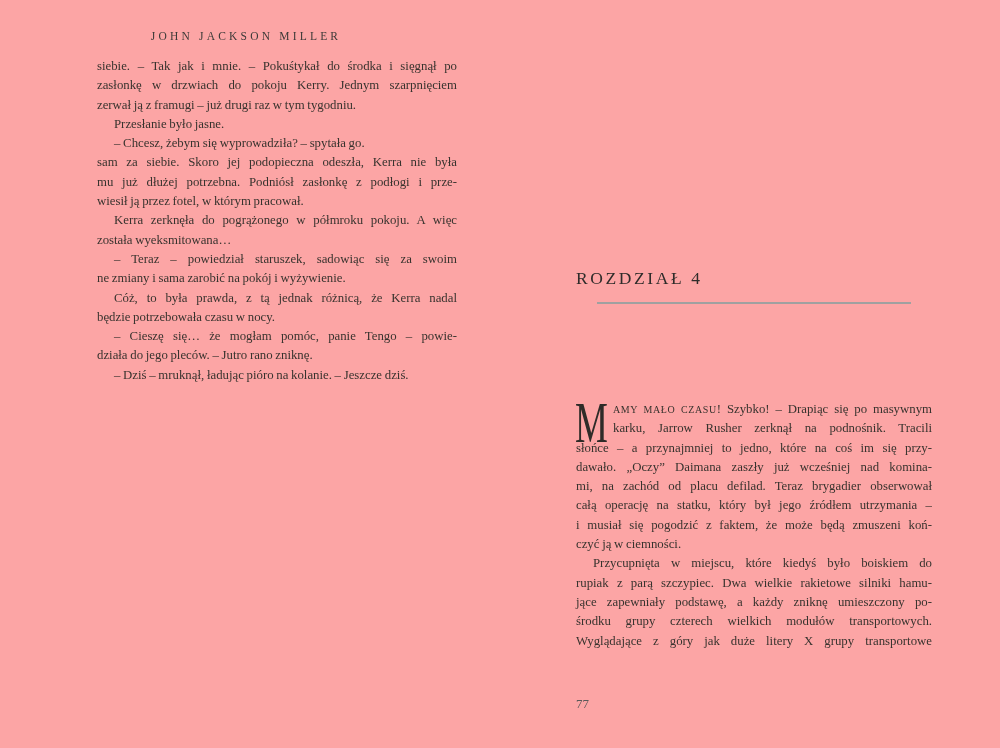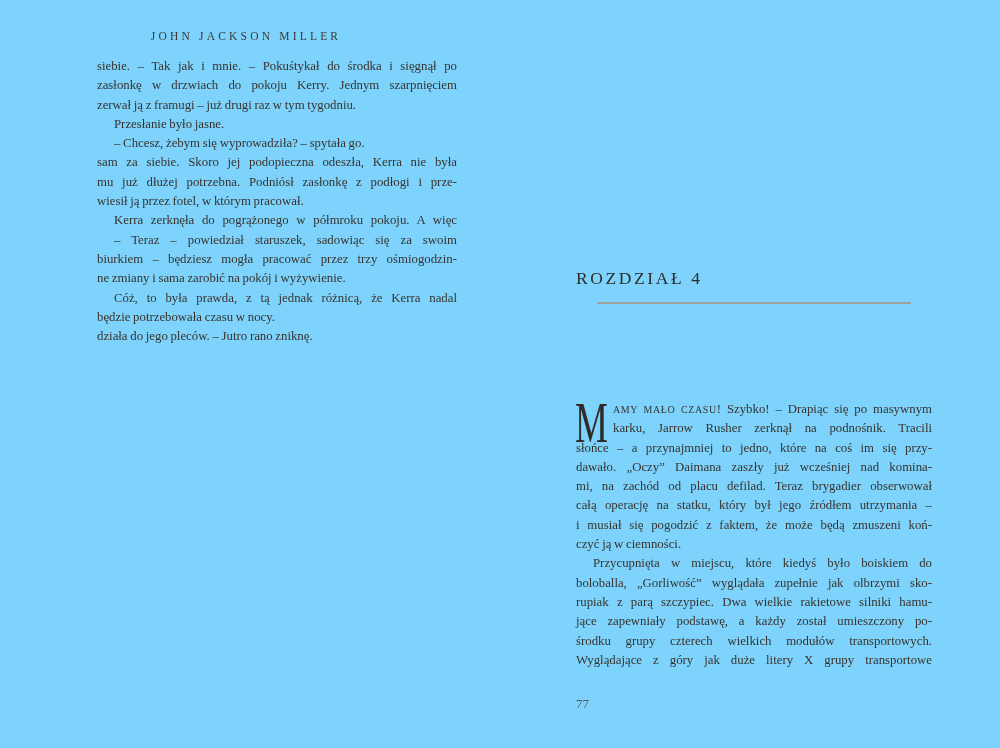--- a/index.html
+++ b/index.html
@@ -1,18 +1,18 @@
 <!DOCTYPE html>
 <html><head>
 <meta charset="utf-8">
 <style>
   html, body { margin: 0; padding: 0; background: #ffffff; }
   .spread {
     position: relative; width: 1000px; height: 748px;
-    background: #7dd3fc; overflow: hidden;
+    background: #fca5a5; overflow: hidden;
     font-family: "Liberation Serif", "DejaVu Serif", serif;
     color: #38332e;
   }
   .running-header {
     position: absolute; left: 66px; top: 30px; width: 360px;
     text-align: center; font-size: 11.5px; letter-spacing: 3.2px;
     color: #3d3a38; white-space: nowrap;
   }
   .body-block { position: absolute; }
   #left-body  { left: 66px;  top: 57px;  width: 360px; margin-left: 31px; }
@@ -55,45 +55,46 @@
     <div class="body-block" id="left-body">
         <div class="line"><span>siebie. – Tak jak i mnie. – Pokuśtykał do środka i sięgnął po</span></div>
         <div class="line"><span>zasłonkę w drzwiach do pokoju Kerry. Jednym szarpnięciem</span></div>
         <div class="line end"><span>zerwał ją z framugi – już drugi raz w tym tygodniu.</span></div>
         <div class="line indent end"><span>Przesłanie było jasne.</span></div>
         <div class="line indent end"><span>– Chcesz, żebym się wyprowadziła? – spytała go.</span></div>
         <div class="line"><span>sam za siebie. Skoro jej podopieczna odeszła, Kerra nie była</span></div>
         <div class="line"><span>mu już dłużej potrzebna. Podniósł zasłonkę z podłogi i prze-</span></div>
         <div class="line end"><span>wiesił ją przez fotel, w którym pracował.</span></div>
         <div class="line indent"><span>Kerra zerknęła do pogrążonego w półmroku pokoju. A więc</span></div>
+        <div class="line end"><span>została wyeksmitowana…</span></div>
         <div class="line indent"><span>– Teraz – powiedział staruszek, sadowiąc się za swoim</span></div>
-        <div class="line"><span>biurkiem – będziesz mogła pracować przez trzy ośmiogodzin-</span></div>
         <div class="line end"><span>ne zmiany i sama zarobić na pokój i wyżywienie.</span></div>
         <div class="line indent"><span>Cóż, to była prawda, z tą jednak różnicą, że Kerra nadal</span></div>
         <div class="line end"><span>będzie potrzebowała czasu w nocy.</span></div>
+        <div class="line indent"><span>– Cieszę się… że mogłam pomóc, panie Tengo – powie-</span></div>
         <div class="line end"><span>działa do jego pleców. – Jutro rano zniknę.</span></div>
+        <div class="line indent end"><span>– Dziś – mruknął, ładując pióro na kolanie. – Jeszcze dziś.</span></div>
       </div>
   </div>
 
   <div class="page">
     <div class="chapter-head">ROZDZIAŁ 4</div>
     <div class="chapter-rule"></div>
     <div class="drop-cap">M</div>
     <div class="body-block" id="right-body">
         <div class="line pad"><span class="sc">AMY MAŁO CZASU</span><span>! Szybko! – Drapiąc się po masywnym</span></div>
         <div class="line pad"><span>karku, Jarrow Rusher zerknął na podnośnik. Tracili</span></div>
         <div class="line"><span>słońce – a przynajmniej to jedno, które na coś im się przy-</span></div>
         <div class="line"><span>dawało. „Oczy” Daimana zaszły już wcześniej nad komina-</span></div>
         <div class="line"><span>mi, na zachód od placu defilad. Teraz brygadier obserwował</span></div>
         <div class="line"><span>całą operację na statku, który był jego źródłem utrzymania –</span></div>
         <div class="line"><span>i musiał się pogodzić z faktem, że może będą zmuszeni koń-</span></div>
         <div class="line end"><span>czyć ją w ciemności.</span></div>
         <div class="line indent"><span>Przycupnięta w miejscu, które kiedyś było boiskiem do</span></div>
-        <div class="line"><span>boloballa, „Gorliwość” wyglądała zupełnie jak olbrzymi sko-</span></div>
         <div class="line"><span>rupiak z parą szczypiec. Dwa wielkie rakietowe silniki hamu-</span></div>
-        <div class="line"><span>jące zapewniały podstawę, a każdy został umieszczony po-</span></div>
+        <div class="line"><span>jące zapewniały podstawę, a każdy zniknę umieszczony po-</span></div>
         <div class="line"><span>środku grupy czterech wielkich modułów transportowych.</span></div>
         <div class="line"><span>Wyglądające z góry jak duże litery X grupy transportowe</span></div>
       </div>
     <div class="page-number">77</div>
   </div>
 
 </div>
 
 </body></html>

